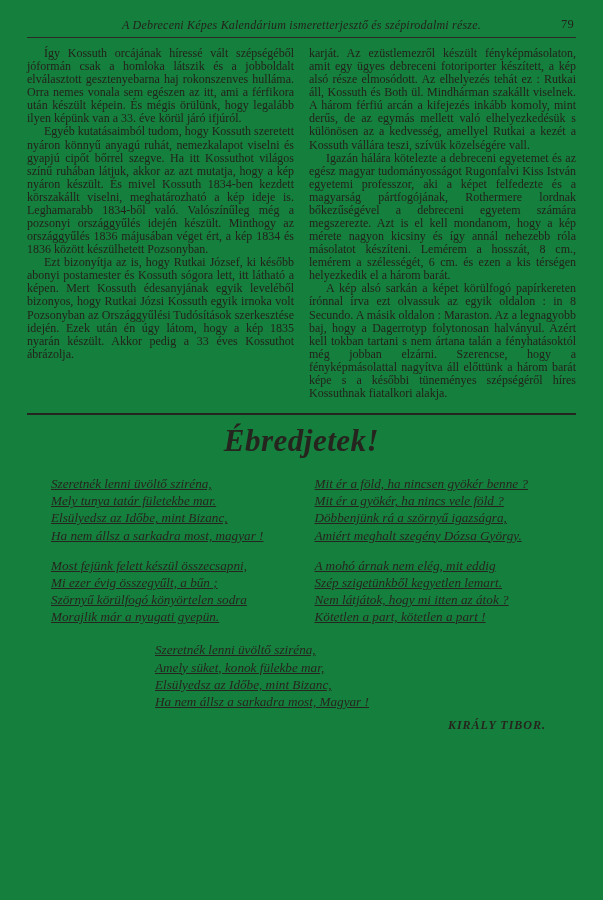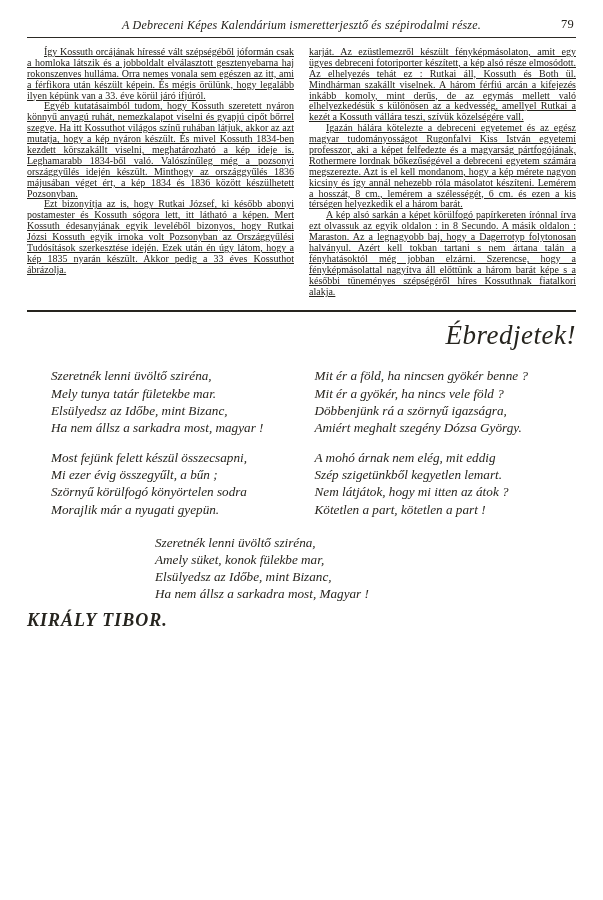--- a/index.html
+++ b/index.html
@@ -1,20 +1,20 @@
 <!DOCTYPE html>
 <html><head>
 <meta charset="utf-8">
 <style>
   html,body { margin:0; padding:0; background:#d8d5cd; }
   .page {
     position:relative;
     width:603px; height:900px;
     margin:0 auto;
-    background:#ffffff;
+    background:#15803d;
     box-sizing:border-box;
     padding:16px 27px 20px 27px;
     font-family:"Liberation Serif","DejaVu Serif",serif;
     color:#23211b;
     overflow:hidden;
   }
   
   .page-header {
     position:relative;
     text-align:center;
@@ -28,57 +28,57 @@
     font-style:normal; font-weight:normal; font-size:12.5px;
   }
   .header-rule {
     border:none; border-top:1.5px solid #2c2a24;
     margin:0 0 9px 0;
   }
   
   .article {
     display:flex; gap:15px;
     text-align:justify;
-    font-size:10px;
+    font-size:12px;
     line-height:1.09;
-    text-decoration:underline;
   }
   .column { flex:1; min-width:0; }
   .article p { margin:0; text-indent:17px; }
   .article p.no-indent { text-indent:0; }
   
   .section-divider {
     border:none; border-top:2.5px solid #26241e;
     margin:13px 0 8px 0;
   }
   
   .poem { font-style:italic; color:#26241e; }
   .poem-title {
-    text-align:right;
-    font-size:27px;
-    font-weight:normal;
+    text-align:center;
+    font-size:31px;
+    font-weight:bold;
     margin:8px 0 16px 0;
     letter-spacing:0.5px;
   }
   .stanza-grid { display:flex; gap:8px; padding:0 6px 0 24px; }
   .stanza-col { flex:1; min-width:0; }
   .stanza {
     white-space:pre-line;
     font-size:13.2px;
     line-height:1.3;
     margin:0 0 13px 0;
+    text-decoration:underline;
   }
   .final-stanza {
     width:-moz-fit-content; width:fit-content;
     margin:3px 0 8px 128px;
   }
   .poem-author {
-    text-align:left;
+    text-align:right;
     font-weight:bold;
-    font-size:18px;
+    font-size:12px;
     letter-spacing:1px;
     padding-right:30px;
     margin:2px 0 0 0;
   }
 </style>
 </head>
 <body>
 
 <div class="page">
 

